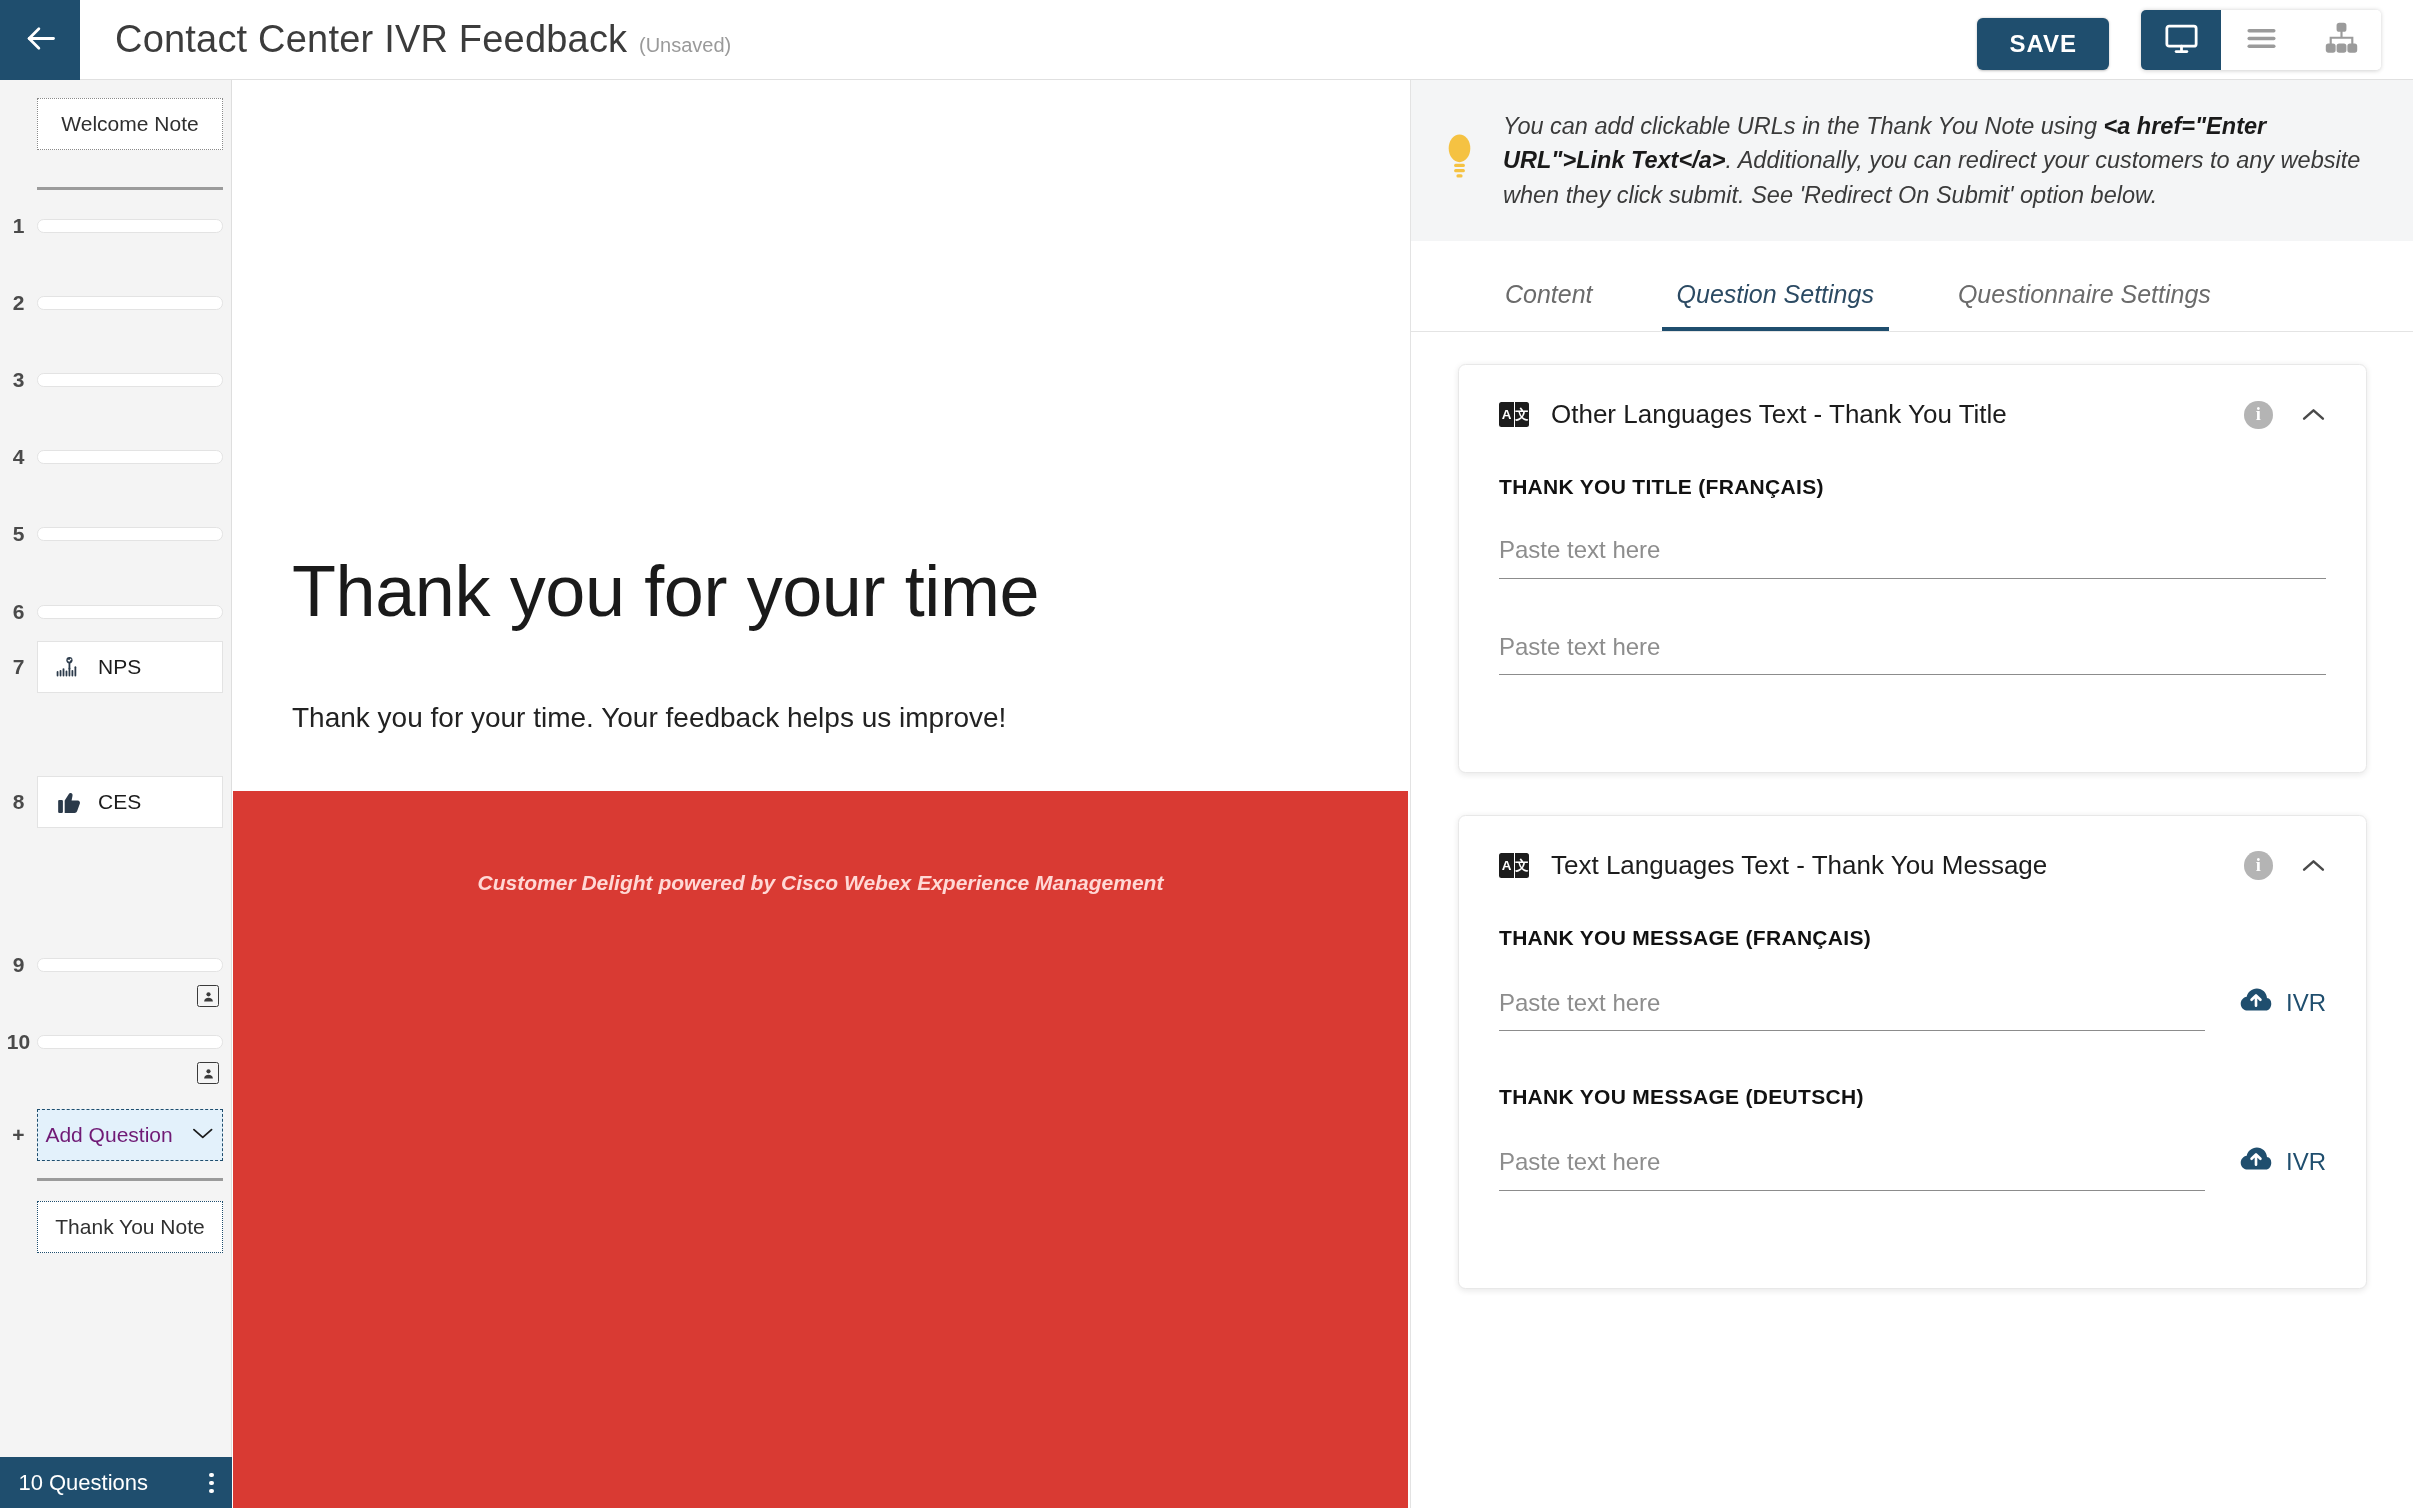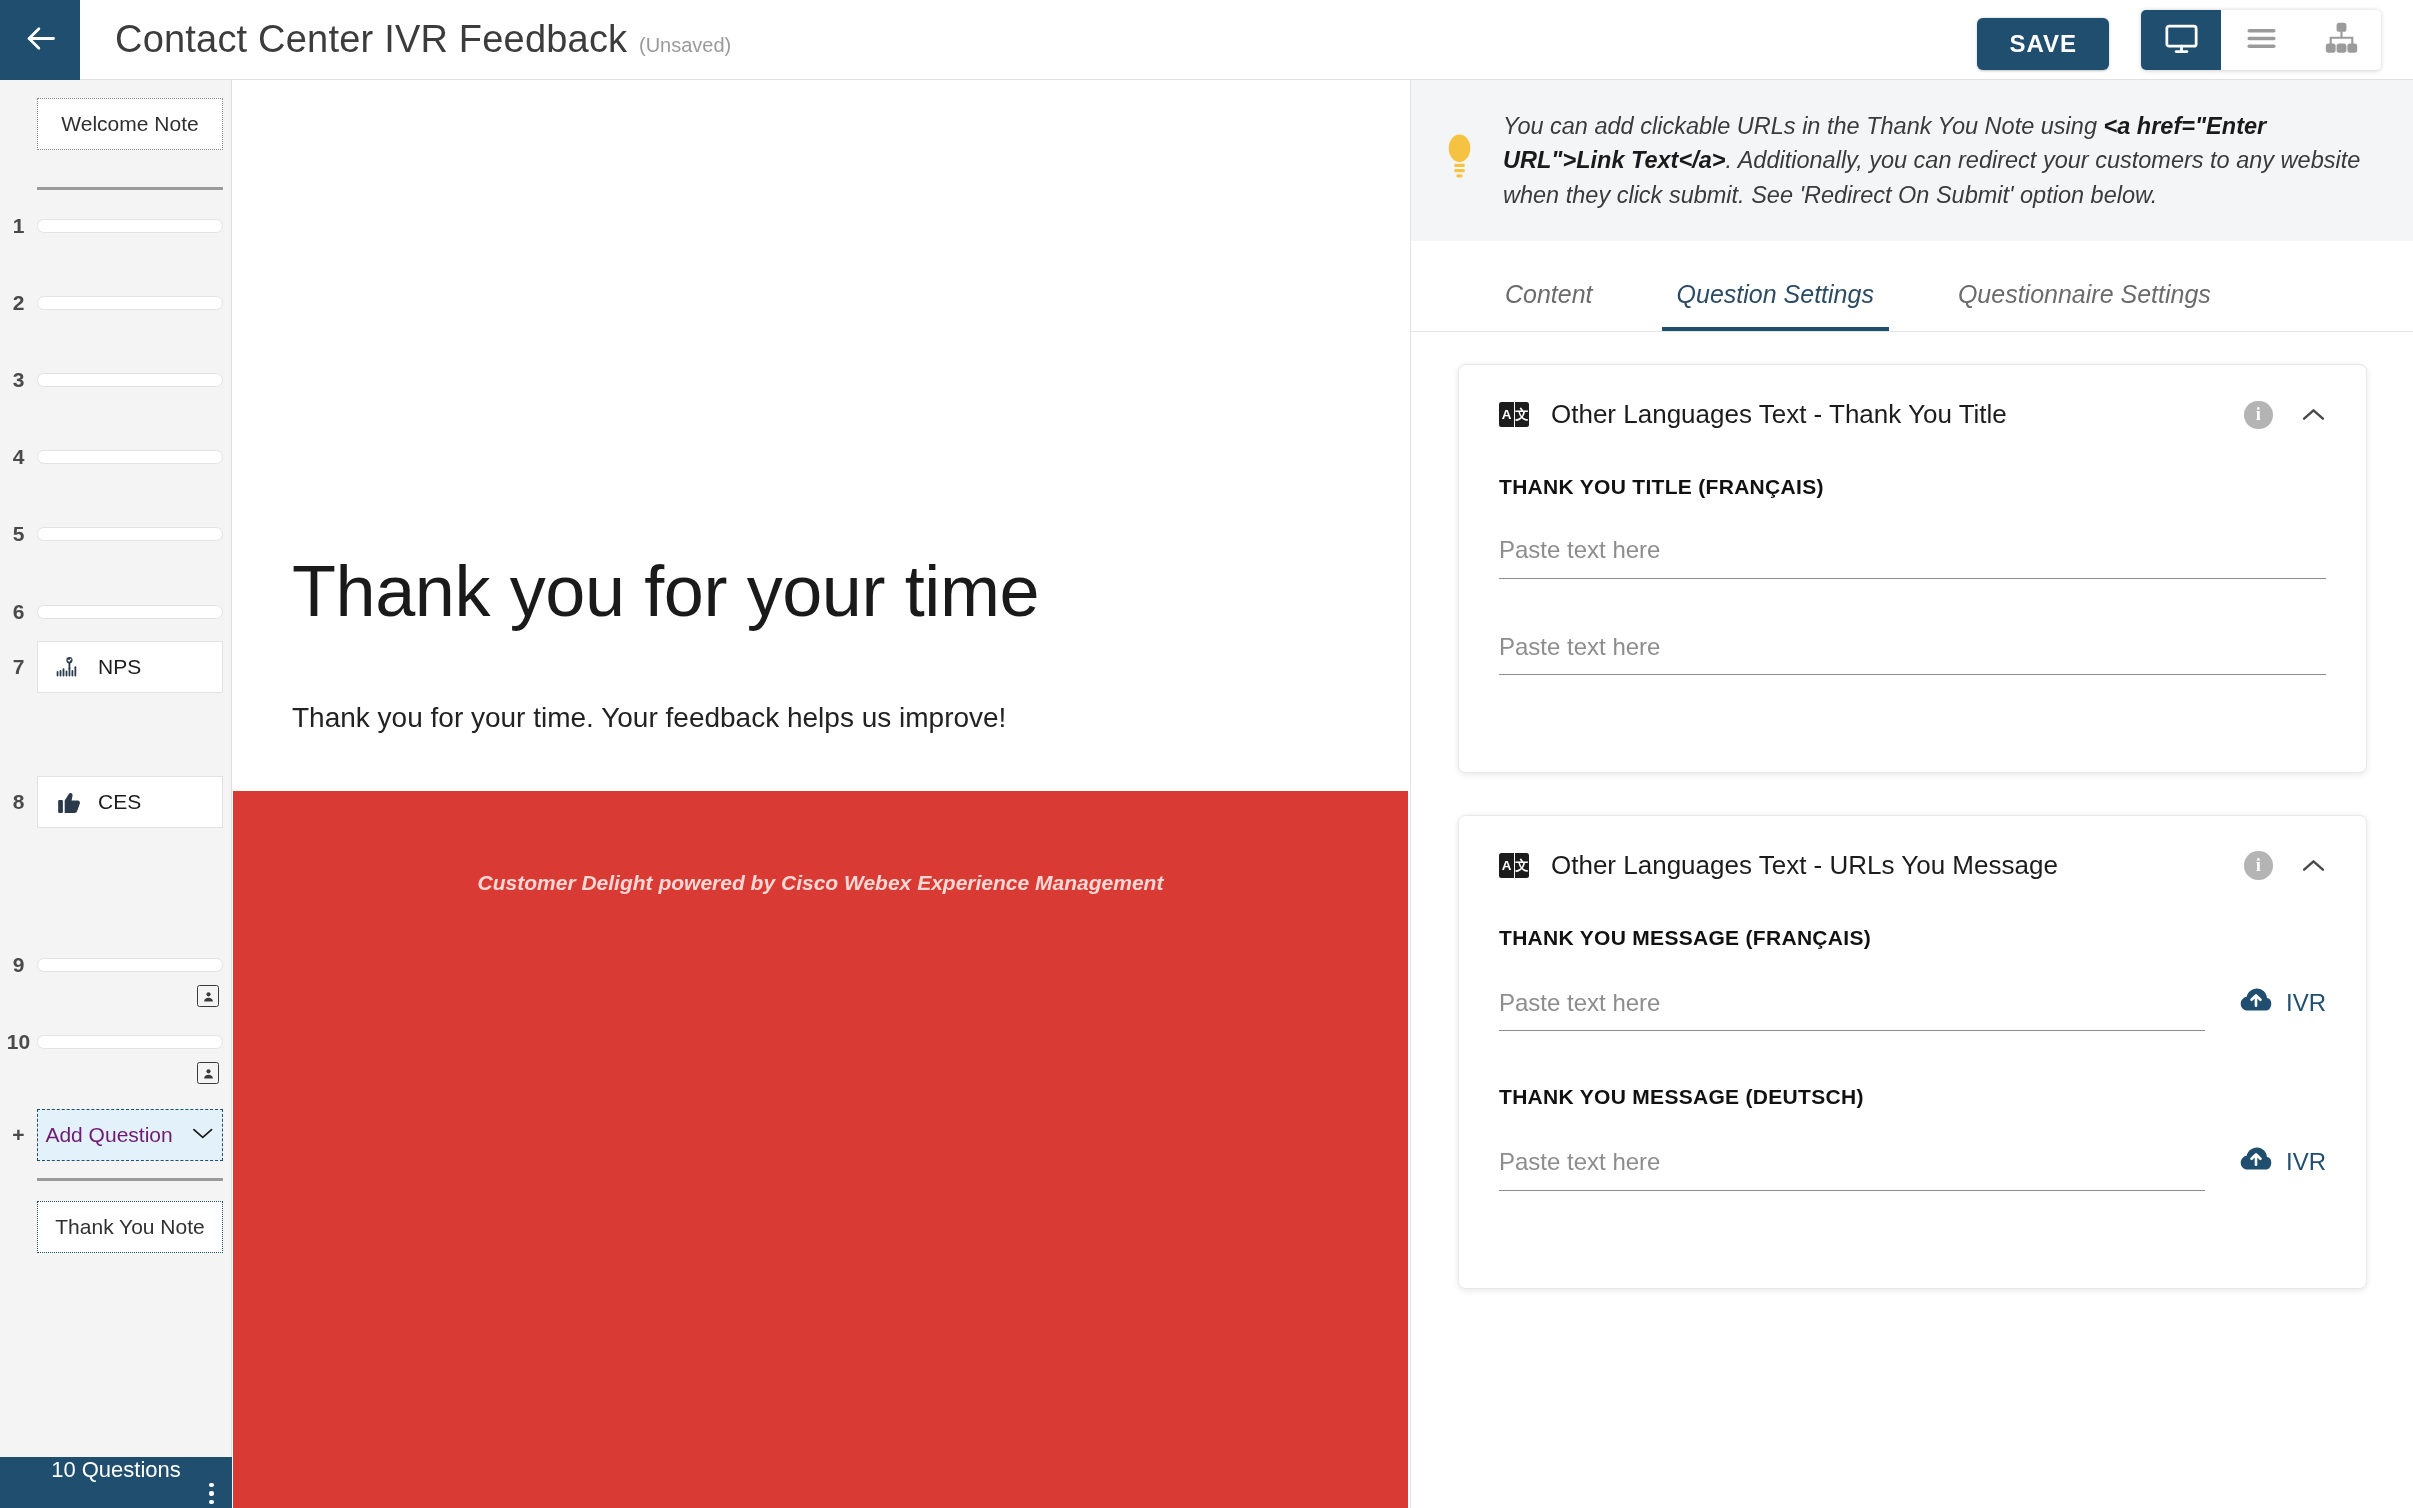--- a/index.html
+++ b/index.html
@@ -94,21 +94,21 @@
   .add-q {
     width:186px; height:52px; background:#e3f1fb; border:1.7px dashed #1f4e6e;
     display:flex; align-items:center; justify-content:center; gap:18.4px; cursor:pointer;
   }
   .add-q span { font-size:21px; color:#701a75; font-weight:400; }
   .add-q svg { width:23.5px; height:17px; }
 
   .status-bar {
     position:absolute; left:0; bottom:0; width:232px; height:52px;
     background:#1f4e6e; color:#ffffff; display:flex; align-items:center;
-    padding:0 18.4px; font-size:22px;flex-direction:column;
+    padding:0 18.4px; font-size:22px;
   }
   .status-dots { margin-left:auto; display:flex; flex-direction:column; gap:4.2px; cursor:pointer; }
   .status-dots i { width:4.2px; height:4.2px; background:#fff; border-radius:50%; display:block; }
 
   
   .canvas {
     position:absolute; top:80px; left:233px; width:1175px; height:1429px;
     background:#ffffff; overflow:hidden;
   }
   .canvas-top { position:absolute; top:0; left:0; width:1175px; height:711px; background:#fff; }
@@ -435,21 +435,21 @@
       </div>
       <div class="field-spacer"></div>
     </div>
 
     <div class="card">
       <div class="card-head">
         <div class="lang-ic">
             <span>A</span>
             <span>文</span>
           </div>
-        <div class="card-title">Other Languages Text - URLs You Message</div>
+        <div class="card-title">Text Languages Text - Thank You Message</div>
         <div class="card-actions">
           <div class="info-ic">i</div>
           <div class="chev">
             <svg viewBox="0 0 24 16" fill="none" stroke="#4a4a4a" stroke-width="2.4" stroke-linecap="round" stroke-linejoin="round">
                 <polyline points="3,12 12,4 21,12"></polyline>
               </svg>
           </div>
         </div>
       </div>
 

